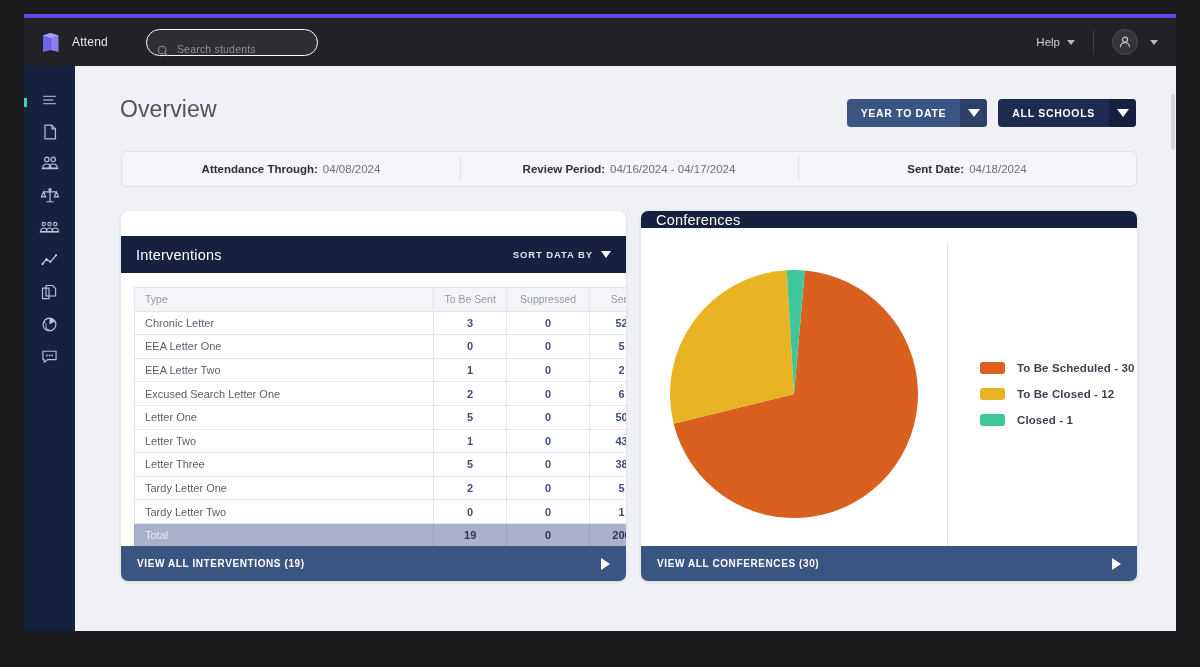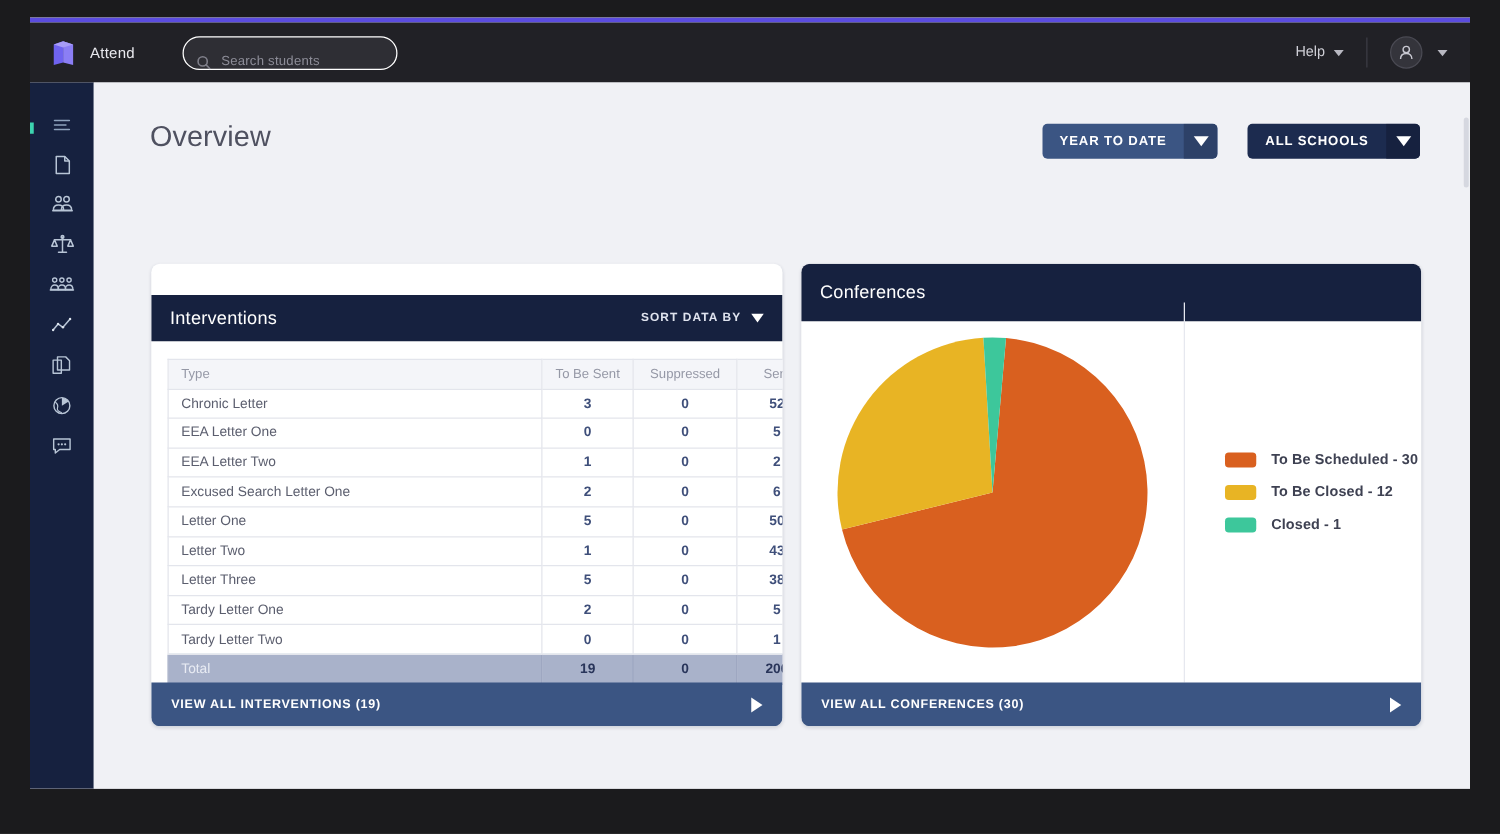--- a/index.html
+++ b/index.html
@@ -108,21 +108,21 @@
 
   .page-title {
     position: absolute; left: 45px; top: 30px;
     font-size: 23px; color: #4f5160; font-weight: 400;
     letter-spacing: .1px;
   }
 
   
   .filters {
     position: absolute; right: 40px; top: 33px;
-    display: flex; gap: 24px;
+    display: flex; gap: 11px;
   }
   .filter-btn {
     height: 28px; border-radius: 4px;
     display: flex; align-items: center;
     color: #fff; font-size: 10.5px; font-weight: bold;
     letter-spacing: .7px;
     overflow: hidden;
     cursor: pointer;
   }
   .filter-btn .fb-label { padding: 0 14px; }
@@ -172,21 +172,21 @@
   .card-interventions { left: 46px; top: 145px; width: 505px; height: 370px; }
   .card-conferences  { left: 566px; top: 145px; width: 496px; height: 370px; }
 
   .card-head {
     background: #16213f;
     color: #fff;
     display: flex; align-items: center;
     padding: 0 15px;
   }
   .card-head-tall { height: 37px; margin-top: 25px; }
-  .card-head-short { height: 46px; }
+  .card-head-short { height: 17px; }
   .card-head h2 { font-size: 14.5px; font-weight: 400; letter-spacing: .2px; }
   .sort-by {
     margin-left: auto; font-size: 9.5px; font-weight: bold;
     letter-spacing: .9px; color: #dfe3ee;
     display: flex; align-items: center; cursor: pointer;
   }
   .sort-by i {
     display: inline-block; margin-left: 8px;
     width: 0; height: 0;
     border-left: 5px solid transparent;
@@ -439,20 +439,34 @@
           </span>
       </div>
       <div class="filter-btn btn-schools">
         <span class="fb-label">ALL SCHOOLS</span>
         <span class="fb-arrow">
             <i></i>
           </span>
       </div>
     </div>
 
+    <div class="info-strip">
+      <div class="info-cell">
+        <b>Attendance Through:</b>
+        <span>04/08/2024</span>
+      </div>
+      <div class="info-cell">
+        <b>Review Period:</b>
+        <span>04/16/2024 - 04/17/2024</span>
+      </div>
+      <div class="info-cell">
+        <b>Sent Date:</b>
+        <span>04/18/2024</span>
+      </div>
+    </div>
 
     <div class="card card-interventions">
       <div class="card-head card-head-tall">
         <h2>Interventions</h2>
         <div class="sort-by">
           <span>SORT DATA BY</span>
           <i></i>
         </div>
       </div>
       <div class="card-body">

